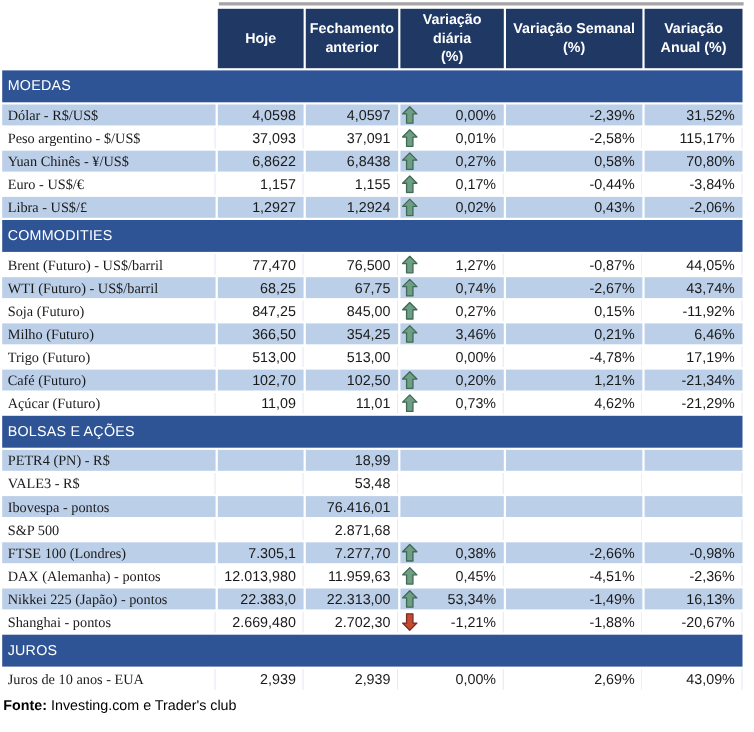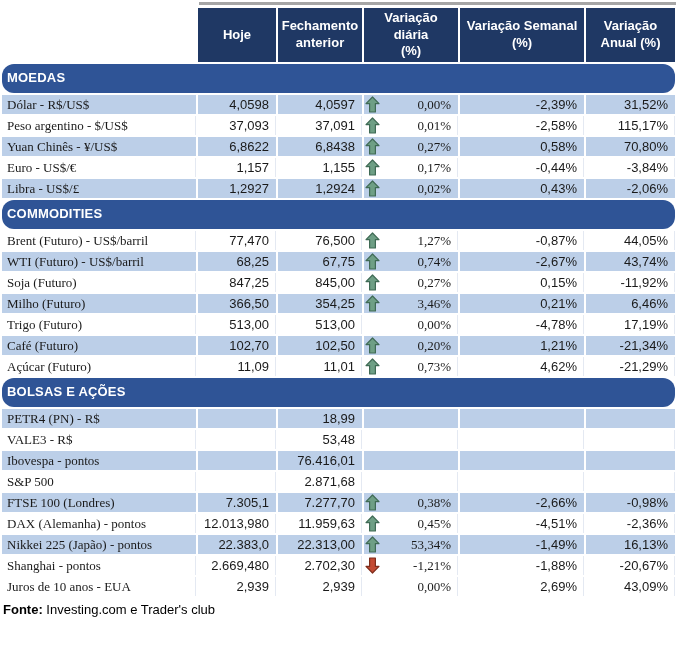--- a/index.html
+++ b/index.html
@@ -25,41 +25,40 @@
   th {
     background: #1f3864; color: #ffffff;
     font-weight: bold; font-size: 13px;
     white-space: pre-line; line-height: 1.3;
     vertical-align: middle; text-align: center;
     height: 54px; padding: 0 2px;
   }
   th.blank { background: transparent; }
   td.section {
     background: #2f5496; color: #ffffff;
-    font-weight: bold; font-size: 13px;
+    font-weight: normal; font-size: 13px;
     height: 27px; text-align: left;
     padding: 0 0 2px 5px; vertical-align: middle;
     letter-spacing: .2px;
-    border-radius: 12px;
   }
   td {
     font-size: 13px; height: 19px;
     padding: 0 7px 0 0;
     text-align: right; vertical-align: middle;
     white-space: nowrap; overflow: hidden;
   }
   tr.blue td { background: #bccfe8; }
   tr.white td { background: #ffffff; box-shadow: inset -1px 0 0 #e4e9f2; }
   tr.white td.label, tr.blue td.label { }
   td.label { text-align: left; padding: 0 0 0 5px; font-family: Liberation Serif, serif; }
   td.vd-cell { padding: 0; }
   .vd { display: flex; align-items: center; justify-content: space-between; height: 19px; }
   .arr { width: 18px; height: 17px; margin-left: 1px; display: flex; align-items: center; justify-content: flex-start; flex: 0 0 auto; }
   .arr svg { display: block; }
-  .pct { padding-right: 7px; font-family: Liberation Serif, serif; }
+  .pct { padding-right: 7px; }
   .footer { margin: 4px 0 0 3px; font-size: 13px; color: #000; }
   .footer .flabel { font-weight: bold; }
 </style>
 </head>
 <body>
 
 <div class="top-strip"></div>
 
 <table class="fin">
   <colgroup>
@@ -407,20 +406,23 @@
               <svg width="15" height="17" viewBox="0 0 15 17">
                 <path d="M7.5 16 L14 9.4 L10.4 9.4 L10.4 1 L4.6 1 L4.6 9.4 L1 9.4 Z" fill="#c44a33" stroke="#7e2d1c" stroke-width="1.2" stroke-linejoin="round"></path>
               </svg>
             </span>
             <span class="pct">-1,21%</span>
           </div>
         </td>
         <td>-1,88%</td>
         <td>-20,67%</td>
       </tr>
+      <tr>
+        <td colspan="6" class="section">JUROS</td>
+      </tr>
       <tr class="white">
         <td class="label">Juros de 10 anos - EUA</td>
         <td>2,939</td>
         <td>2,939</td>
         <td class="vd-cell">
           <div class="vd">
             <span class="arr"></span>
             <span class="pct">0,00%</span>
           </div>
         </td>

